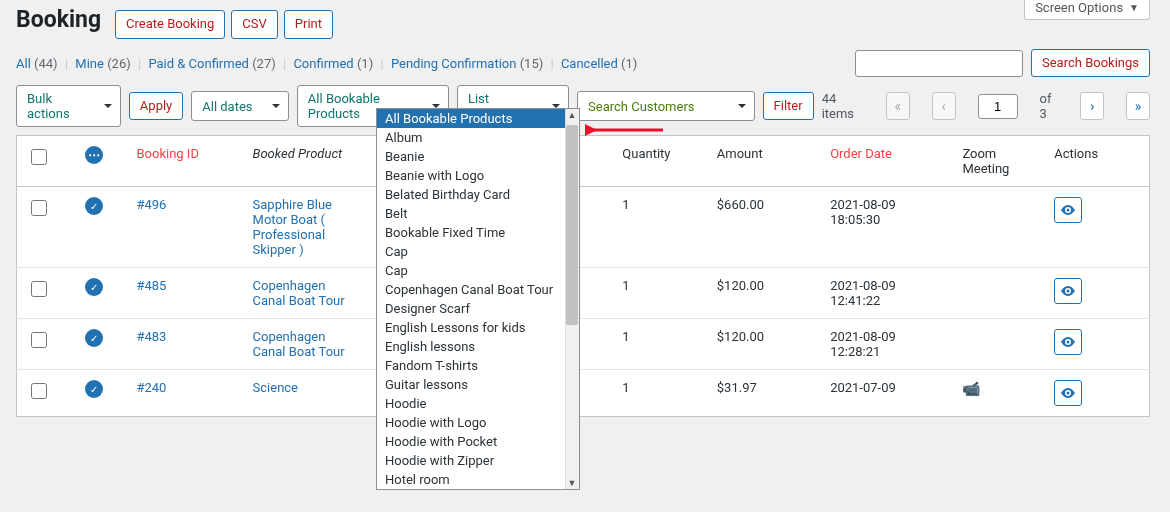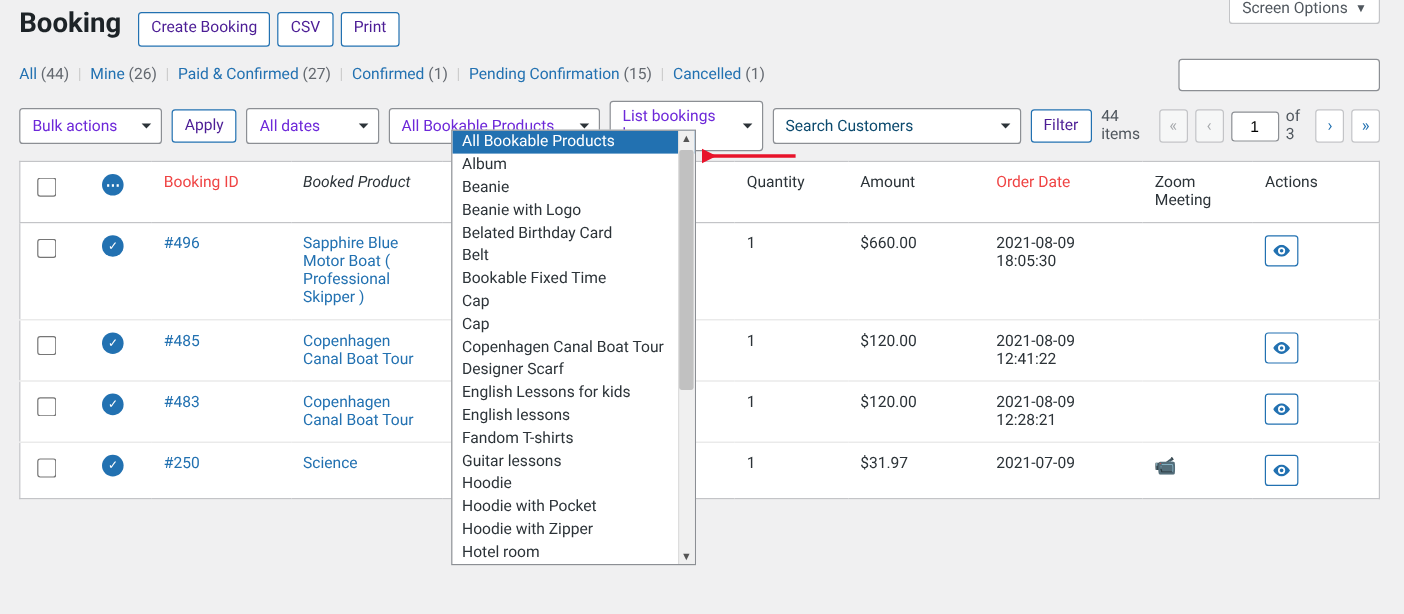--- a/index.html
+++ b/index.html
@@ -44,21 +44,21 @@
   }
   .title-row {
     display: flex;
     align-items: center;
     gap: 6px;
     margin-top: 2px;
   }
   .btn-outline {
     display: inline-block;
     border: 1px solid #2271b1;
-    color: #4c1d95;
+    color: #b91c1c;
     background: #fff;
     padding: 4px 10px;
     font-size: 13px;
     border-radius: 3px;
     cursor: pointer;
     line-height: 1.4;
   }
   .filters-row {
     display: flex;
     justify-content: space-between;
@@ -86,46 +86,46 @@
     gap: 8px;
     margin-bottom: 8px;
     flex-wrap: nowrap;
   }
   .select {
     border: 1px solid #8c8f94;
     border-radius: 3px;
     background: #fff;
     padding: 5px 26px 5px 10px;
     font-size: 13px;
-    color: #6d28d9;
+    color: #0f766e;
     position: relative;
     cursor: pointer;
     display: flex;
     align-items: center;
     min-height: 30px;
   }
   .select::after {
     content: "";
     position: absolute;
     right: 8px;
     top: 50%;
     margin-top: -2px;
     border: 4px solid transparent;
     border-top-color: #2c3338;
   }
   .sel-bulk { width: 130px; }
   .sel-dates { width: 120px; }
   .sel-products { width: 195px; }
   .sel-listby { width: 140px; }
-  .sel-customers { width: 230px; color: #0c4a6e; }
+  .sel-customers { width: 230px; color: #4d7c0f; }
   .tablenav-pages {
     margin-left: auto;
     display: flex;
     align-items: center;
-    gap: 6px;
+    gap: 22px;
     color: #50575e;
   }
   .page-btn {
     border: 1px solid #c3c4c7;
     background: #fff;
     color: #2271b1;
     width: 28px;
     height: 28px;
     display: flex;
     align-items: center;
@@ -283,20 +283,21 @@
       <a href="#"><span>Paid &amp; Confirmed</span></a> <span>(27)</span>
       <span class="sep">|</span>
       <a href="#"><span>Confirmed</span></a> <span>(1)</span>
       <span class="sep">|</span>
       <a href="#"><span>Pending Confirmation</span></a> <span>(15)</span>
       <span class="sep">|</span>
       <a href="#"><span>Cancelled</span></a> <span>(1)</span>
     </div>
     <div class="search-wrap">
       <input type="text" style="">
+      <span class="btn-outline">Search Bookings</span>
     </div>
   </div>
 
   <div class="toolbar">
     <div class="select sel-bulk">
       <span>Bulk actions</span>
     </div>
     <span class="btn-outline">Apply</span>
 
     <div class="select sel-dates">
@@ -413,21 +414,21 @@
                 <circle cx="7" cy="5" r="1.5" fill="#2271b1"></circle>
               </svg>
             </span>
           </td>
         </tr>
         <tr>
           <td><input type="checkbox" style=""></td>
           <td>
             <span class="status-dot">✓</span>
           </td>
-          <td><a href="#">#250</a></td>
+          <td><a href="#">#240</a></td>
           <td><a href="#">Science</a></td>
           <td>Tanishkaa</td>
           <td>15/07/21</td>
           <td>1</td>
           <td>$31.97</td>
           <td>2021-07-09</td>
           <td><span class="zoom-icon">📹</span></td>
           <td>
             <span class="action-btn">
               <svg width="14" height="10" viewBox="0 0 14 10">
@@ -452,20 +453,21 @@
       <div class="dd-item">Bookable Fixed Time</div>
       <div class="dd-item">Cap</div>
       <div class="dd-item">Cap</div>
       <div class="dd-item">Copenhagen Canal Boat Tour</div>
       <div class="dd-item">Designer Scarf</div>
       <div class="dd-item">English Lessons for kids</div>
       <div class="dd-item">English lessons</div>
       <div class="dd-item">Fandom T-shirts</div>
       <div class="dd-item">Guitar lessons</div>
       <div class="dd-item">Hoodie</div>
+      <div class="dd-item">Hoodie with Logo</div>
       <div class="dd-item">Hoodie with Pocket</div>
       <div class="dd-item">Hoodie with Zipper</div>
       <div class="dd-item">Hotel room</div>
       <div class="dd-scroll">
       <span class="dd-arrow up">▲</span>
       <div class="dd-thumb"></div>
       <span class="dd-arrow down">▼</span>
     </div>
   </div>
 </div>

